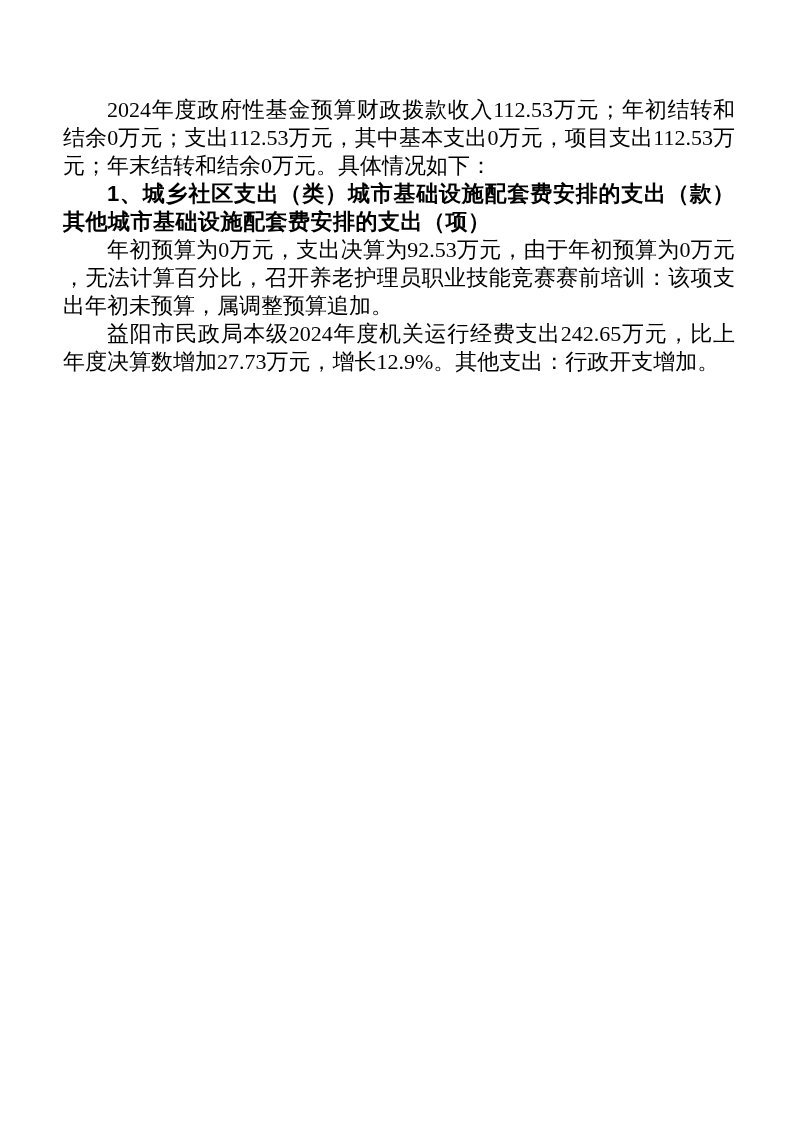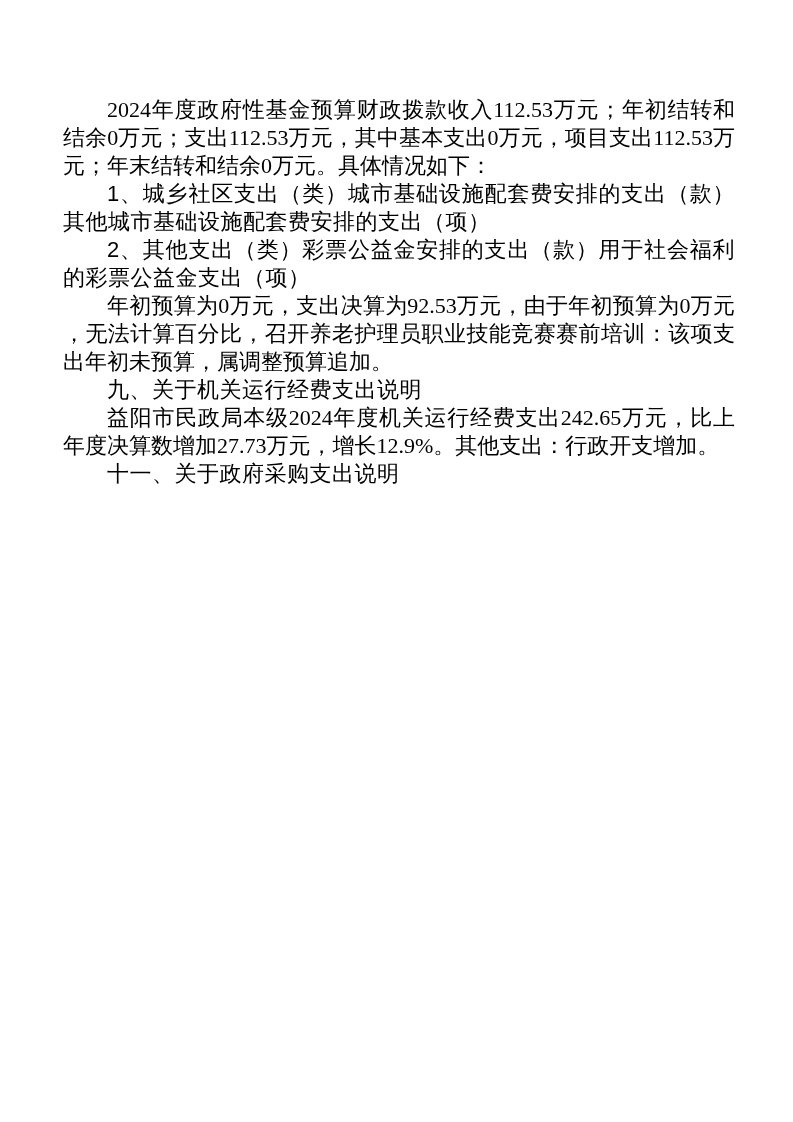--- a/index.html
+++ b/index.html
@@ -25,30 +25,27 @@
   }
   .para {
     margin: 0;
     text-align: justify;
     text-indent: 2em;
     word-break: break-all;
     line-break: anywhere;
   }
   .para.heading {
     font-family: "Liberation Sans", "DejaVu Sans", sans-serif;
-    font-weight: normal;
+    font-weight: bold;
     letter-spacing: 0.5px;
   }
 </style>
 </head>
 <body>
 
 <div class="page" style="background: rgb(255, 255, 255); color: rgb(0, 0, 0);">
   <div class="doc-content">
       <p class="para">2024年度政府性基金预算财政拨款收入112.53万元；年初结转和结余0万元；支出112.53万元，其中基本支出0万元，项目支出112.53万元；年末结转和结余0万元。具体情况如下：</p>
       <p class="para heading">1、城乡社区支出（类）城市基础设施配套费安排的支出（款）其他城市基础设施配套费安排的支出（项）</p>
-      <p class="para heading">2、其他支出（类）彩票公益金安排的支出（款）用于社会福利的彩票公益金支出（项）</p>
       <p class="para">年初预算为0万元，支出决算为92.53万元，由于年初预算为0万元，无法计算百分比，召开养老护理员职业技能竞赛赛前培训：该项支出年初未预算，属调整预算追加。</p>
-      <p class="para heading">九、关于机关运行经费支出说明</p>
       <p class="para">益阳市民政局本级2024年度机关运行经费支出242.65万元，比上年度决算数增加27.73万元，增长12.9%。其他支出：行政开支增加。</p>
-      <p class="para heading">十一、关于政府采购支出说明</p>
     </div>
 </div>
 
 </body></html>

